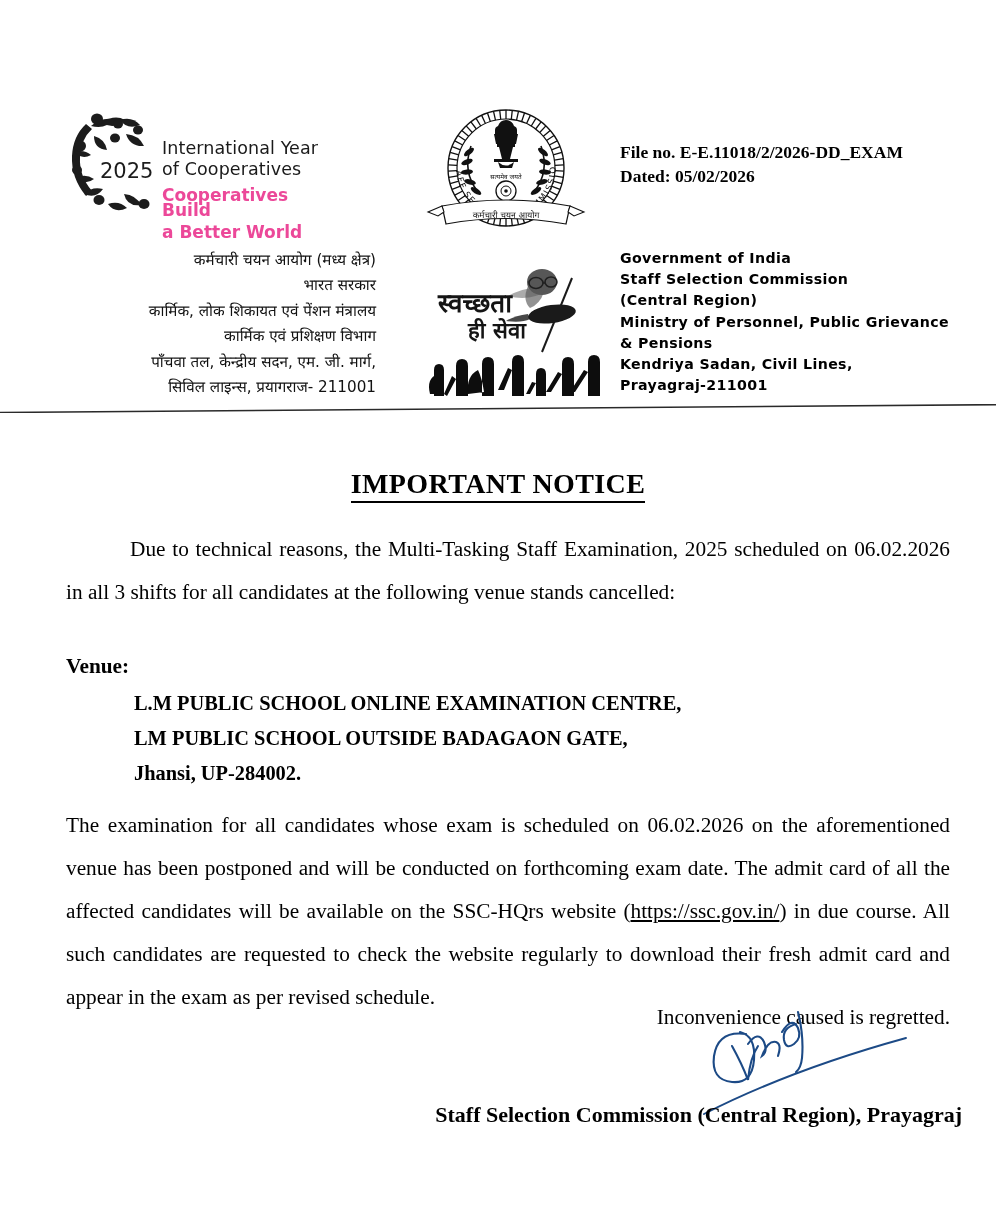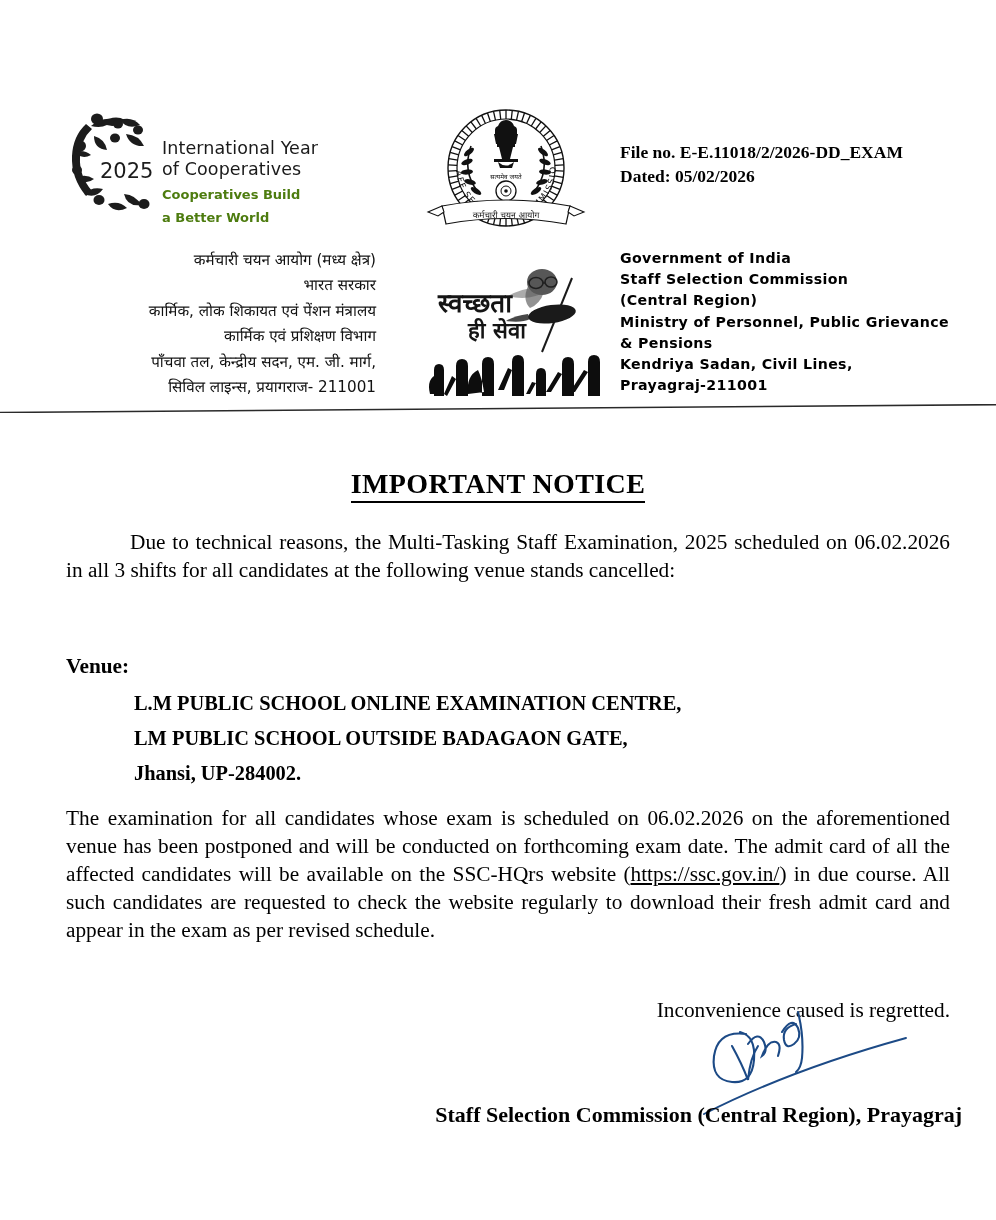--- a/index.html
+++ b/index.html
@@ -46,24 +46,24 @@
     color: #1a1a1a;
     margin-top: 28px;
   }
   .iyc-l1 {
     font-size: 17.5px;
     line-height: 21px;
     letter-spacing: .1px;
   }
   .iyc-l2 {
     margin-top: 8px;
-    font-size: 13px;
+    font-size: 17px;
     line-height: 14.5px;
     font-weight: 600;
-    color: #4d7c0f;
+    color: #ec4899;
   }
 
   
   #ssc-emblem {
     position: absolute;
     left: 424px; top: 96px;
     width: 164px; height: 136px;
   }
 
   
@@ -132,21 +132,21 @@
     border-bottom: 2.6px solid #000;
     padding-bottom: 2px;
   }
 
   .body-text {
     position: absolute;
     left: 66px;
     width: 884px;
     font-family: "Liberation Serif", serif;
     font-size: 21.3px;
-    line-height: 28px;
+    line-height: 43px;
     text-align: justify;
     text-justify: inter-word;
   }
   #para-1 {
     top: 528px;
     text-indent: 64px;
   }
   #venue-label {
     position: absolute;
     left: 66px; top: 654px;

